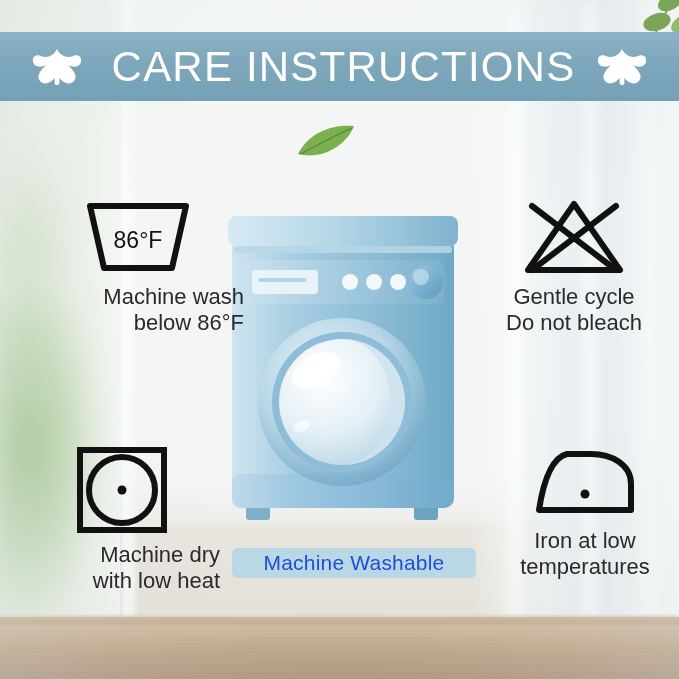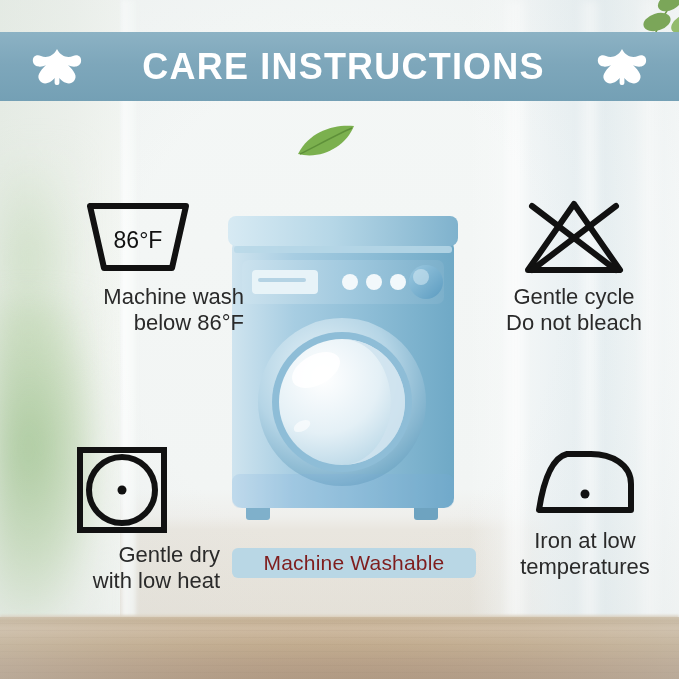--- a/index.html
+++ b/index.html
@@ -98,23 +98,23 @@
     position: absolute;
     left: 0; top: 32px;
     width: 679px; height: 69px;
     background: linear-gradient(to bottom, #8cb2c4 0%, #7ea7bb 45%, #74a0b5 100%);
     display: flex;
     align-items: center;
     justify-content: center;
   }
   .banner-title {
     color: #ffffff;
-    font-size: 36px;
+    font-size: 42px;
     letter-spacing: 1.2px;
-    font-weight: 700;
+    font-weight: 400;
     white-space: nowrap;
     margin-left: 8px;
   }
   .banner-orn {
     position: absolute;
     top: 50%;
     transform: translateY(-50%);
     width: 62px; height: 44px;
   }
   .banner-orn.left { left: 26px; }
@@ -169,21 +169,21 @@
     position: absolute;
     left: 232px; top: 548px;
     width: 244px; height: 30px;
     background: #b9d7e5;
     border-radius: 6px;
     display: flex;
     align-items: center;
     justify-content: center;
   }
   .pill-text {
-    color: #7f1d1d;
+    color: #1d4ed8;
     font-size: 21px;
     letter-spacing: 0.2px;
   }
 </style>
 </head>
 <body>
 
 <div id="page">
 
   <div class="bg-base"></div>
@@ -326,21 +326,21 @@
     <div class="care-label">Gentle cycle
 Do not bleach</div>
   </div>
 
   <div class="care-item" id="item-tumble">
     <svg class="care-icon" width="96" height="92" viewBox="0 0 96 92">
       <rect x="6" y="6" width="84" height="80" fill="none" stroke="#111111" stroke-width="6"></rect>
       <circle cx="48" cy="46" r="33" fill="none" stroke="#111111" stroke-width="6"></circle>
       <circle cx="48" cy="46" r="4.5" fill="#111111"></circle>
     </svg>
-    <div class="care-label">Gentle dry
+    <div class="care-label">Machine dry
 with low heat</div>
   </div>
 
   <div class="care-item" id="item-iron">
     <svg class="care-icon" width="104" height="78" viewBox="0 0 104 78">
       <path d="M6,66 L98,66 L98,40 C98,20 78,10 58,10 L34,10 C18,14 10,40 6,66 Z" fill="none" stroke="#111111" stroke-width="6" stroke-linejoin="round"></path>
       <circle cx="52" cy="50" r="4.5" fill="#111111"></circle>
     </svg>
     <div class="care-label">Iron at low
 temperatures</div>

